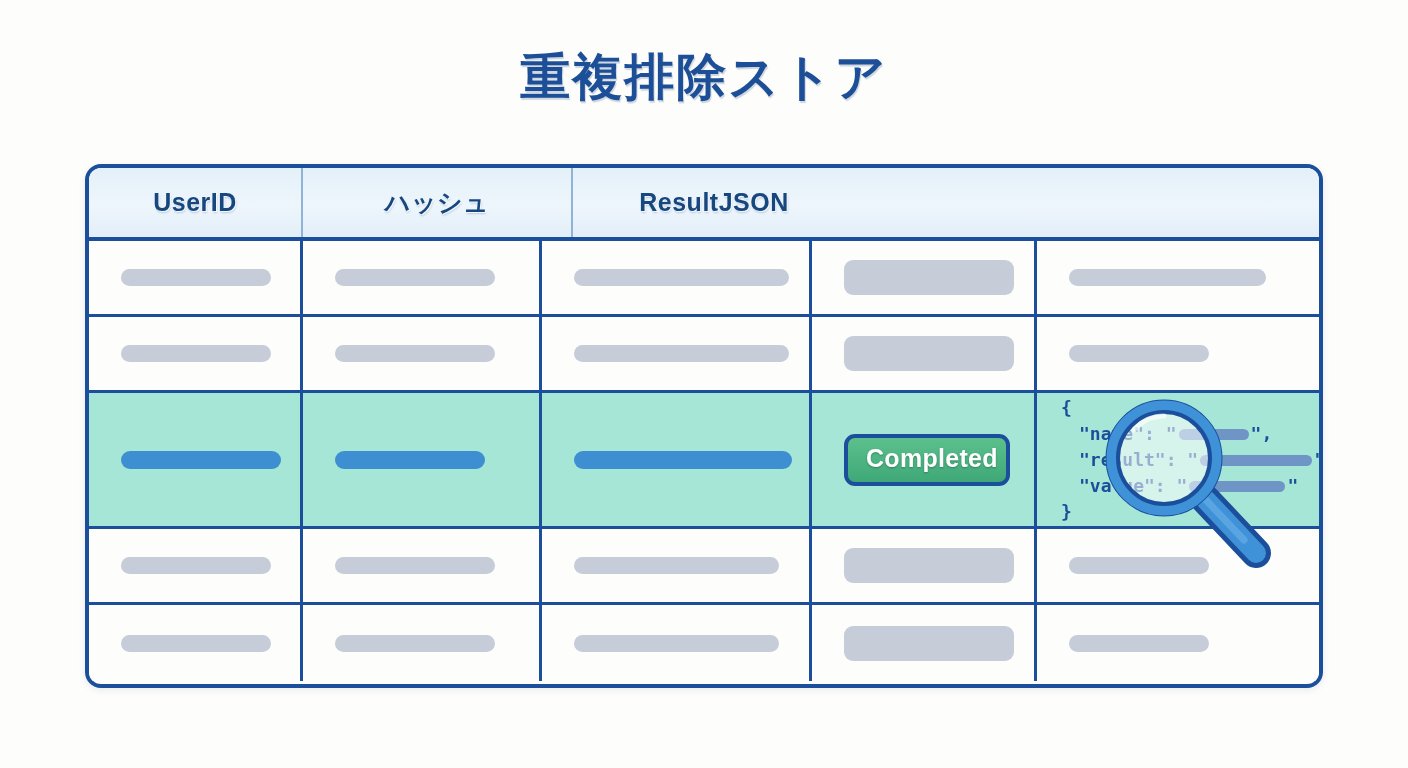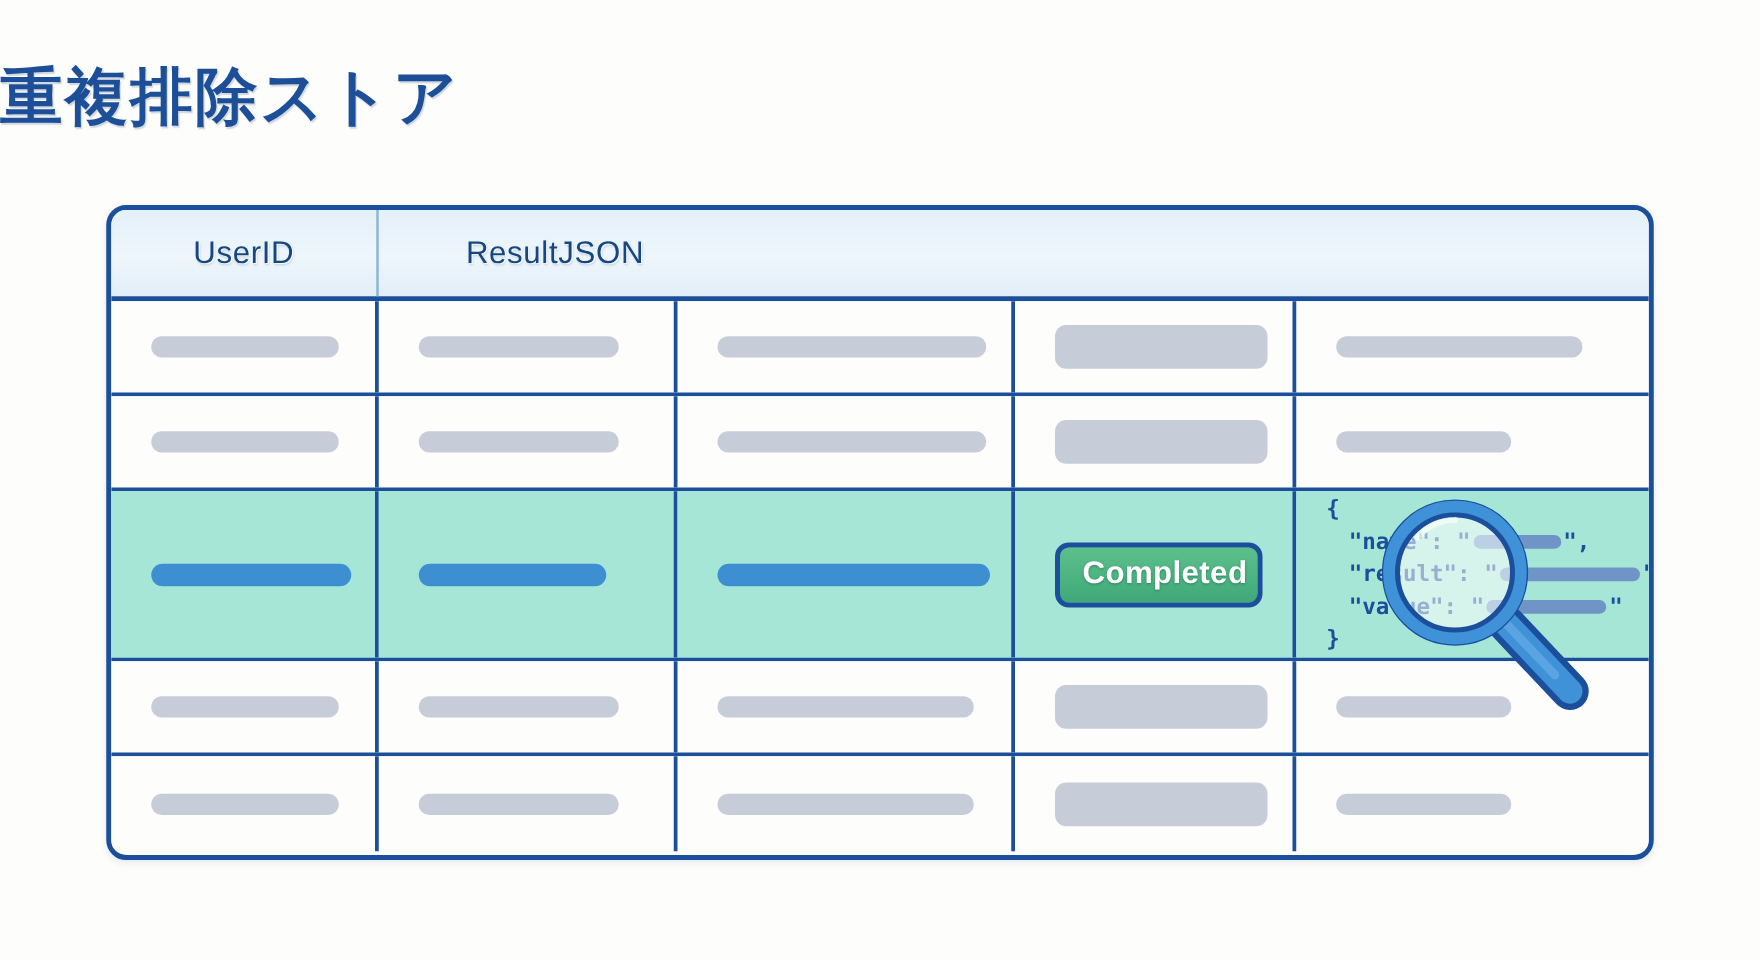--- a/index.html
+++ b/index.html
@@ -15,20 +15,21 @@
     font-family: "Liberation Sans", "DejaVu Sans", sans-serif;
     position: relative;
   }
 
   
   #page-title {
     position: absolute;
     left: 0;
     top: 44px;
     width: 1408px;
+    text-align: center;
     font-size: 50px;
     font-weight: 700;
     letter-spacing: 2px;
     color: #1c4f97;
     text-shadow: 1px 2px 1px rgba(120,140,170,0.35);
     white-space: nowrap;
   }
 
   
   #dedupe-table {
@@ -73,21 +74,21 @@
     border-bottom: 4px solid #1b4f9c;
   }
   #table-header .tcell {
     justify-content: center;
     border-right: 2px solid #8fb4d8;
     height: 100%;
   }
   #table-header .tcell:last-child { border-right: none; }
   .th-label {
     font-size: 25px;
-    font-weight: 400;
+    font-weight: 700;
     color: #17477f;
     letter-spacing: 0.5px;
     text-shadow: 1px 1px 0 rgba(255,255,255,0.8), 1px 2px 2px rgba(110,140,175,0.4);
     white-space: nowrap;
     text-align: center;
   }
 
   
   .body-row {
     border-bottom: 3px solid #1b4f9c;
@@ -198,20 +199,23 @@
 <body>
 
 <div id="page-title">重複排除ストア</div>
 
 <div id="dedupe-table">
 
   <div class="trow" id="table-header">
     <div class="tcell c0">
       <span class="th-label">UserID</span>
     </div>
+    <div class="tcell c2">
+      <span class="th-label">ハッシュ</span>
+    </div>
     <div class="tcell c4">
       <span class="th-label">ResultJSON</span>
     </div>
   </div>
 
   <div class="trow body-row row-normal">
     <div class="tcell c0">
       <div class="bar bar-w150"></div>
     </div>
     <div class="tcell c1">

